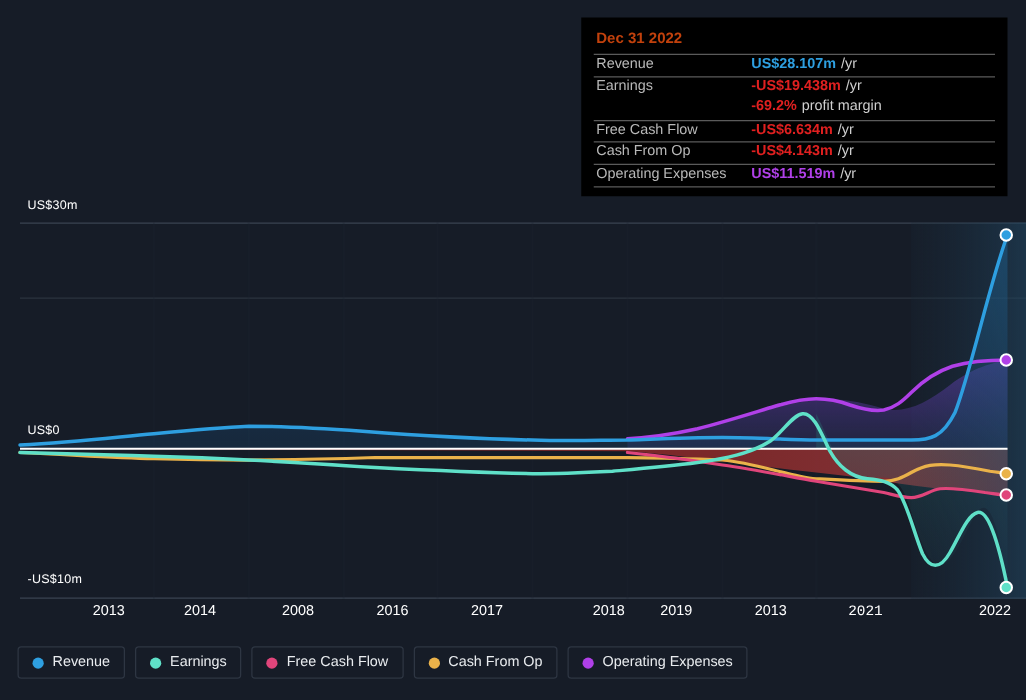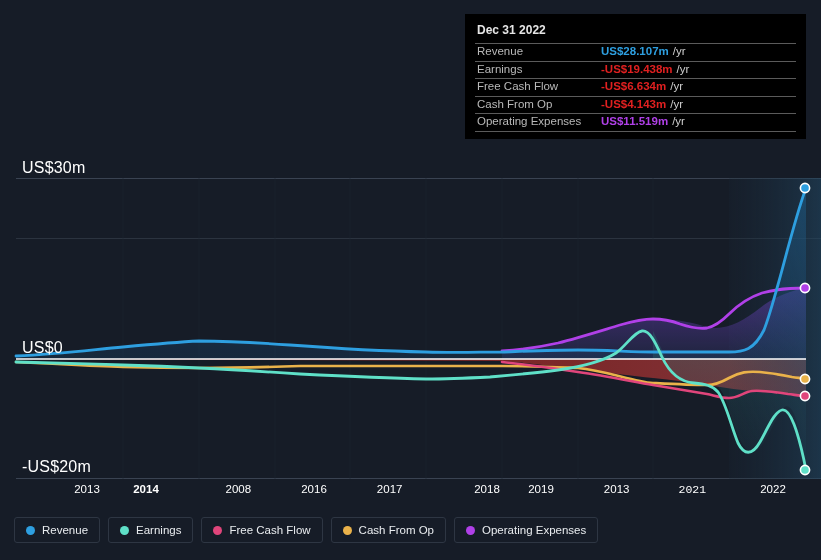--- a/index.html
+++ b/index.html
@@ -21,21 +21,21 @@
     position: absolute;
     left: 0; top: 0;
     width: 821px; height: 510px;
     display: block;
   }
 
   
   .axis-label {
     position: absolute;
     color: #ffffff;
-    font-size: 16px;
+    font-size: 10px;
     letter-spacing: .2px;
     white-space: nowrap;
   }
   #y-label-top    { left: 22px; top: 159px; }
   #y-label-zero   { left: 22px; top: 339px; text-align: right; }
   #y-label-bottom { left: 22px; top: 458px; }
 
   #x-axis {
     position: absolute;
     left: 0; top: 483px;
@@ -51,21 +51,21 @@
 
   
   #tooltip {
     position: absolute;
     left: 465px; top: 14px;
     width: 341px;
     background: #000000;
     padding: 8px 10px 6px 10px;
   }
   #tooltip-date {
-    color: #e5e5e5;
+    color: #c2410c;
     font-size: 12px;
     font-weight: bold;
     padding: 1px 0 6px 2px;
   }
   .tt-row {
     display: flex;
     align-items: baseline;
     border-top: 1px solid #5b5b5b;
     height: 17.6px;
     padding-top: 1px;
@@ -222,46 +222,50 @@
       <circle cx="805" cy="188" r="4.6" fill="#2e9fe0" stroke="#ffffff" stroke-width="1.6"></circle>
       <circle cx="805" cy="288" r="4.6" fill="#b040e8" stroke="#ffffff" stroke-width="1.6"></circle>
       <circle cx="805" cy="379" r="4.6" fill="#eab24a" stroke="#ffffff" stroke-width="1.6"></circle>
       <circle cx="805" cy="396" r="4.6" fill="#e0457b" stroke="#ffffff" stroke-width="1.6"></circle>
       <circle cx="805" cy="470" r="4.6" fill="#5fe0c8" stroke="#ffffff" stroke-width="1.6"></circle>
     </g>
   </svg>
 
   <div class="axis-label" id="y-label-top">US$30m</div>
   <div class="axis-label" id="y-label-zero">US$0</div>
-  <div class="axis-label" id="y-label-bottom">-US$20m</div>
+  <div class="axis-label" id="y-label-bottom">-US$10m</div>
 
   <div id="x-axis">
       <div class="x-tick" style="left: 48px;">2013</div>
-      <div class="x-tick" style="left: 107px; font-weight: bold;">2014</div>
+      <div class="x-tick" style="left: 121px;">2014</div>
       <div class="x-tick" style="left: 199.333px;">2008</div>
       <div class="x-tick" style="left: 275px;">2016</div>
       <div class="x-tick" style="left: 350.667px;">2017</div>
       <div class="x-tick" style="left: 448px;">2018</div>
       <div class="x-tick" style="left: 502px; text-align: center;">2019</div>
       <div class="x-tick" style="left: 577.667px;">2013</div>
       <div class="x-tick" style="left: 653.333px; font-family: Liberation Mono, monospace;">2021</div>
-      <div class="x-tick" style="left: 734px;">2022</div>
+      <div class="x-tick" style="left: 757px;">2022</div>
     </div>
 
   <div id="tooltip">
     <div id="tooltip-date">Dec 31 2022</div>
     <div id="tooltip-rows">
         <div class="tt-row">
           <div class="tt-label">Revenue</div>
           <div class="tt-value" style="color: rgb(46, 159, 224);">US$28.107m<span class="tt-suffix">/yr</span></div>
         </div>
         <div class="tt-row">
           <div class="tt-label">Earnings</div>
           <div class="tt-value" style="color: rgb(224, 32, 32);">-US$19.438m<span class="tt-suffix">/yr</span></div>
         </div>
+        <div class="tt-row no-rule">
+          <div class="tt-label"></div>
+          <div class="tt-value" style="color: rgb(224, 32, 32);">-69.2%<span class="tt-suffix">profit margin</span></div>
+        </div>
         <div class="tt-row">
           <div class="tt-label">Free Cash Flow</div>
           <div class="tt-value" style="color: rgb(224, 32, 32); text-align: right;">-US$6.634m<span class="tt-suffix">/yr</span></div>
         </div>
         <div class="tt-row">
           <div class="tt-label">Cash From Op</div>
           <div class="tt-value" style="color: rgb(224, 32, 32);">-US$4.143m<span class="tt-suffix">/yr</span></div>
         </div>
         <div class="tt-row">
           <div class="tt-label">Operating Expenses</div>

